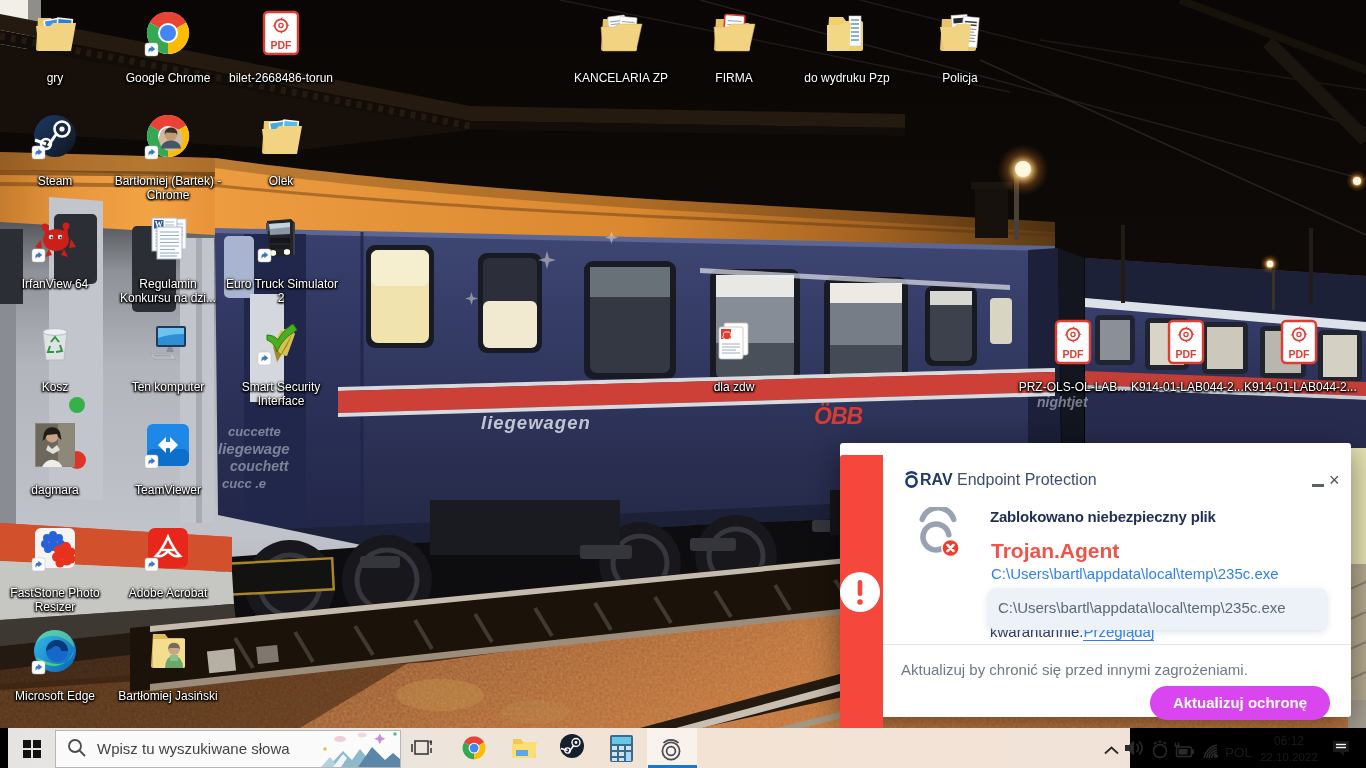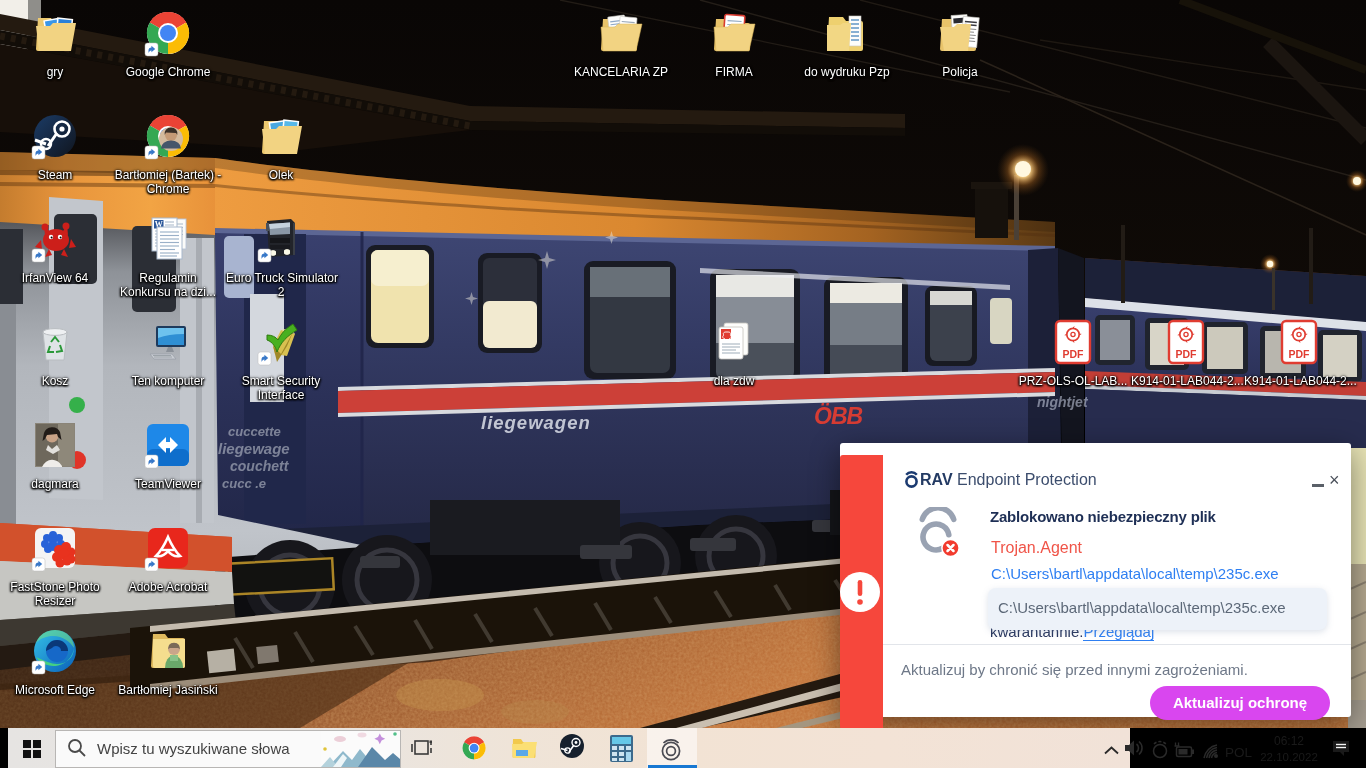--- a/index.html
+++ b/index.html
@@ -1,20 +1,20 @@
 <!DOCTYPE html>
 <html><head><meta charset="utf-8">
 <style>
   html,body{margin:0;padding:0;background:#000;}
   #screen{position:relative;width:1366px;height:768px;overflow:hidden;font-family:"Liberation Sans",sans-serif;}
   #bg{position:absolute;left:0;top:0;}
   .di{position:absolute;width:110px;text-align:center;}
   .di svg{display:block;margin:0 auto;}
   .nw{white-space:nowrap;}
-  .lb{margin-top:8px;font-size:12px;line-height:14px;color:#fff;
+  .lb{margin-top:14px;font-size:12px;line-height:14px;color:#fff;
       text-shadow:0 1px 2px #000,1px 1px 2px #000,-1px 1px 2px #000,0 0 3px #000;}
   #popup{position:absolute;left:840px;top:443px;width:511px;height:274px;background:#fff;
          border-radius:3px;box-shadow:0 8px 30px rgba(0,0,0,0.45);z-index:40;}
   .pv{position:absolute;margin-top:12px;}
   #taskbar{position:absolute;left:8px;top:728px;width:1122px;height:40px;z-index:50;
     background:linear-gradient(90deg,#e6e4e2 0%,#e9e5e1 28%,#efe4d8 45%,#f2e3d4 60%,#f3e3d6 78%,#f1e2d8 100%);}
 </style></head>
 <body>
 <div id="screen">
 <svg id="bg" width="1366" height="728" viewBox="0 0 1366 728">
@@ -354,20 +354,26 @@
   </svg>
   <div class="lb">gry</div>
 </div>
 <div class="di" style="left:113px;top:9px">
   <svg width="48" height="48" viewBox="0 0 48 48">
         <use href="#chromeLogo"></use>
         <use href="#scArrow" x="1" y="34"></use>
       </svg>
   <div class="lb">Google Chrome</div>
 </div>
+<div class="di" style="left:226px;top:9px">
+  <svg width="48" height="48" viewBox="0 0 48 48">
+        <use href="#pdfIcon"></use>
+      </svg>
+  <div class="lb">bilet-2668486-torun</div>
+</div>
 <div class="di" style="left:566px;top:9px">
   <svg width="48" height="48" viewBox="0 0 48 48">
         <use href="#folderDocs"></use>
       </svg>
   <div class="lb">KANCELARIA ZP</div>
 </div>
 <div class="di" style="left:679px;top:9px">
   <svg width="48" height="48" viewBox="0 0 48 48">
     <path d="M6,10 h13 l3,4 h16 a2,2 0 0 1 2,2 v24 a2,2 0 0 1 -2,2 h-32 a2,2 0 0 1 -2,-2 Z" fill="#e8c36a"></path>
     <rect x="14" y="6" width="20" height="27" rx="2" fill="#fff" stroke="#d83c31" stroke-width="1.6" transform="rotate(4 24 20)"></rect>
@@ -734,21 +740,21 @@
 
   <div class="pv" style="left:75px;top:52px;width:50px;height:52px;">
     <svg width="50" height="52" viewBox="0 0 50 52">
       <path d="M7.2,12.5 A16.5,16.5 0 0 1 38.8,12.5" fill="none" stroke="#99a2b2" stroke-width="5.4" stroke-linecap="round"></path>
       <path d="M33.8,27.7 A13,13 0 1 0 27.6,41.2" fill="none" stroke="#99a2b2" stroke-width="5.6" stroke-linecap="round"></path>
       <circle cx="35.5" cy="41" r="8.6" fill="#f23b2e" stroke="#fff" stroke-width="1.5"></circle>
       <path d="M32.5,38 l6,6 M38.5,38 l-6,6" stroke="#fff" stroke-width="2.5" stroke-linecap="round"></path>
     </svg>
   </div>
   <div class="pv" style="left:150px;top:53px;font-size:15px;font-weight:bold;color:#1e2f55;letter-spacing:-0.2px;">Zablokowano niebezpieczny plik</div>
-  <div class="pv" style="left:151px;top:84px;font-size:16px;color:#f05448;">Trojan.Agent</div>
+  <div class="pv" style="left:151px;top:84px;font-size:21px;color:#f05448;font-weight:bold;">Trojan.Agent</div>
   <div class="pv" style="left:151px;top:110px;font-size:15px;color:#2e7ff2;">C:\Users\bartl\appdata\local\temp\235c.exe</div>
   <div class="pv" style="left:150px;top:168px;font-size:15px;color:#27355c;">kwarantannie.<span style="color:#2e7ff2;border-bottom:1.5px solid #2e7ff2;">Przeglądaj</span></div>
   <div class="pv" style="left:148px;top:133px;width:339px;height:42px;background:#edf2f9;border-radius:8px;box-shadow:0 2px 6px rgba(120,140,170,0.25);"></div>
   <div class="pv" style="left:158px;top:144px;font-size:15px;color:#5c6878;">C:\Users\bartl\appdata\local\temp\235c.exe</div>
   <div class="pv" style="left:43px;top:189px;width:468px;height:1px;background:#e2e5ea;"></div>
   <div class="pv" style="left:61px;top:206px;font-size:15px;color:#6e7888;">Aktualizuj by chronić się przed innymi zagrożeniami.</div>
   <div class="pv" style="left:310px;top:231px;width:180px;height:34px;background:#d946ef;border-radius:17px;color:#fff;font-size:15px;font-weight:bold;text-align:center;line-height:34px;">Aktualizuj ochronę</div>
 </div>
 
 <div id="taskbar">

